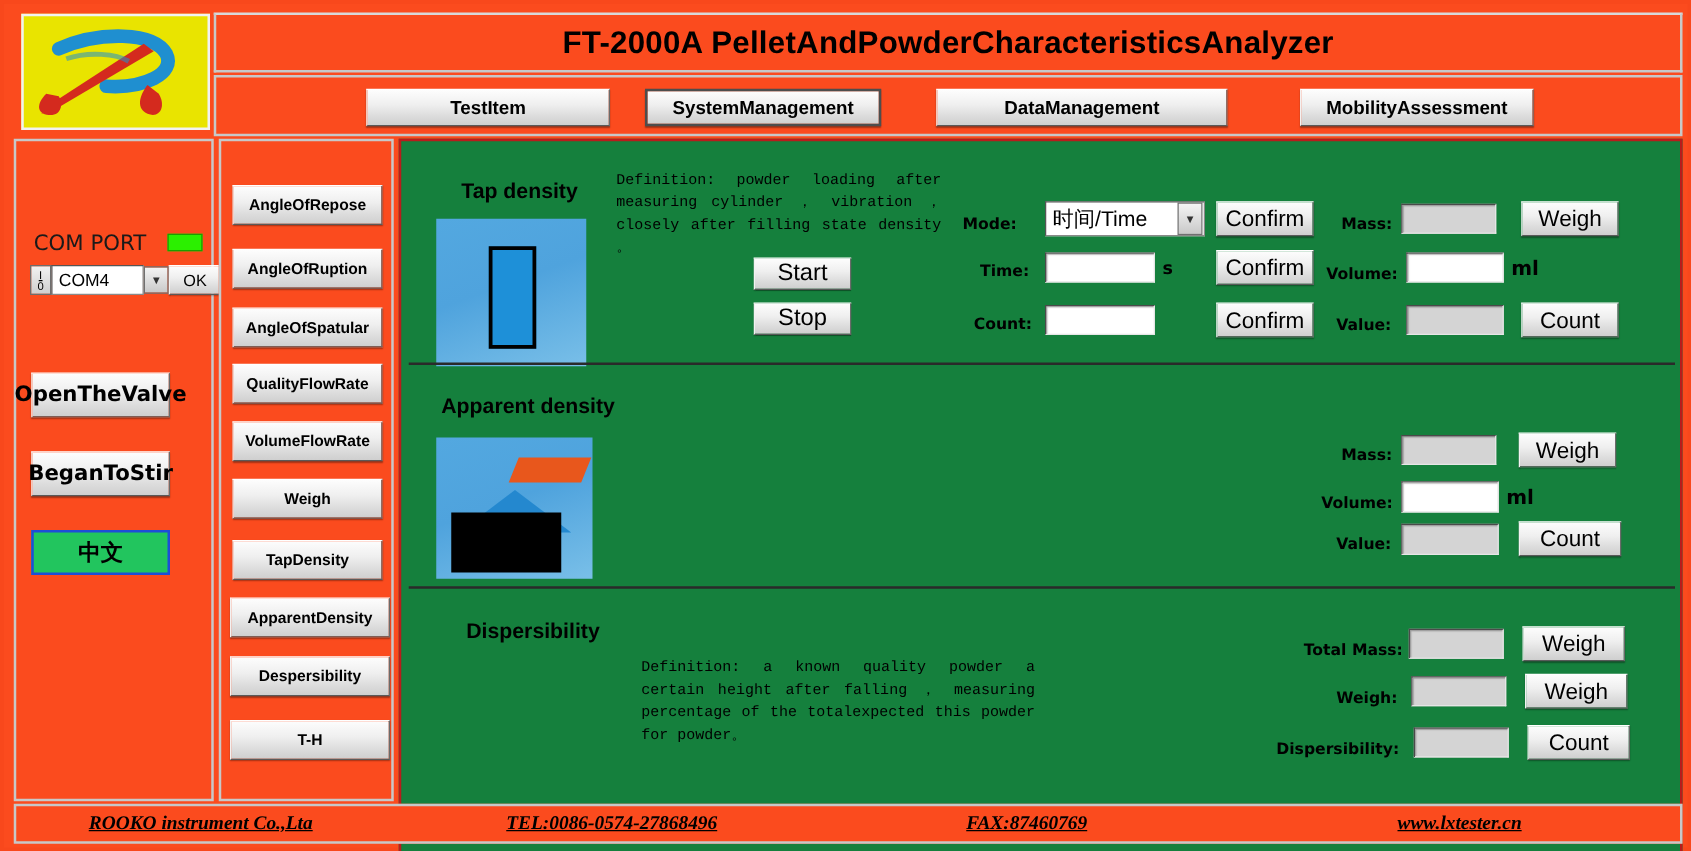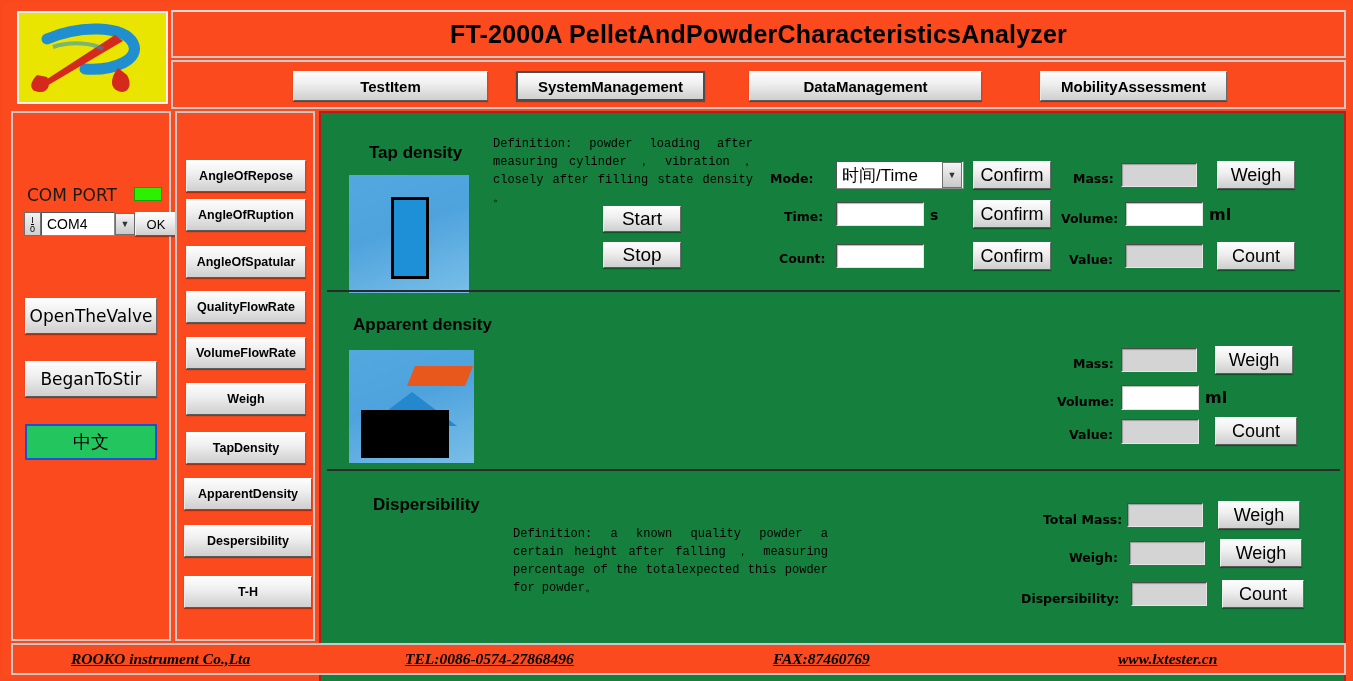--- a/index.html
+++ b/index.html
@@ -131,24 +131,24 @@
     position: absolute; left: 102px; top: 100px;
     width: 20px; height: 22px;
     background: linear-gradient(180deg,#f4f4f4,#c9c9c9);
     border: 1px solid #707070;
     display: flex; align-items: center; justify-content: center;
     font-size: 9px; color: #333;
   }
   .ok-btn { position: absolute; left: 122px; top: 99px; width: 42px; height: 24px; font-size: 13px; }
 
   .side-btn {
-    position: absolute; left: 12px; width: 132px; height: 36px;
+    position: absolute; left: 12px; width: 111px; height: 36px;
     font-size: 17px;
     font-family: "DejaVu Sans", sans-serif;
-    font-weight: normal;
+    font-weight: bold;
   }
   .side-btn.cn {
     background: #22c55e;
     border: 2px solid #1d4ed8;
     box-shadow: none;
     font-size: 18px;
   }
 
   
   .itemcol {
@@ -287,21 +287,21 @@
     </div>
     <div class="combo-arrow">▼</div>
     <div class="btn3d ok-btn">OK</div>
 
     <div class="btn3d side-btn" style="top:185px;">OpenTheValve</div>
     <div class="btn3d side-btn" style="top:248px;">BeganToStir</div>
     <div class="btn3d side-btn cn" style="top:311px;">中文</div>
   </div>
 
   <div class="itemcol">
-    <div class="btn3d item-btn" style="top:35px;margin-top:12px;">AngleOfRepose</div>
+    <div class="btn3d item-btn" style="top:35px;">AngleOfRepose</div>
     <div class="btn3d item-btn" style="top:86px;">AngleOfRuption</div>
     <div class="btn3d item-btn" style="top:133px;">AngleOfSpatular</div>
     <div class="btn3d item-btn" style="top:178px;">QualityFlowRate</div>
     <div class="btn3d item-btn" style="top:224px;">VolumeFlowRate</div>
     <div class="btn3d item-btn" style="top:270px;">Weigh</div>
     <div class="btn3d item-btn" style="top:319px;text-align:center;">TapDensity</div>
     <div class="btn3d item-btn" style="top:365px;width:128px;left:7px;">ApparentDensity</div>
     <div class="btn3d item-btn" style="top:412px;width:128px;left:7px;">Despersibility</div>
     <div class="btn3d item-btn" style="top:463px;width:128px;left:7px;">T-H</div>
   </div>

